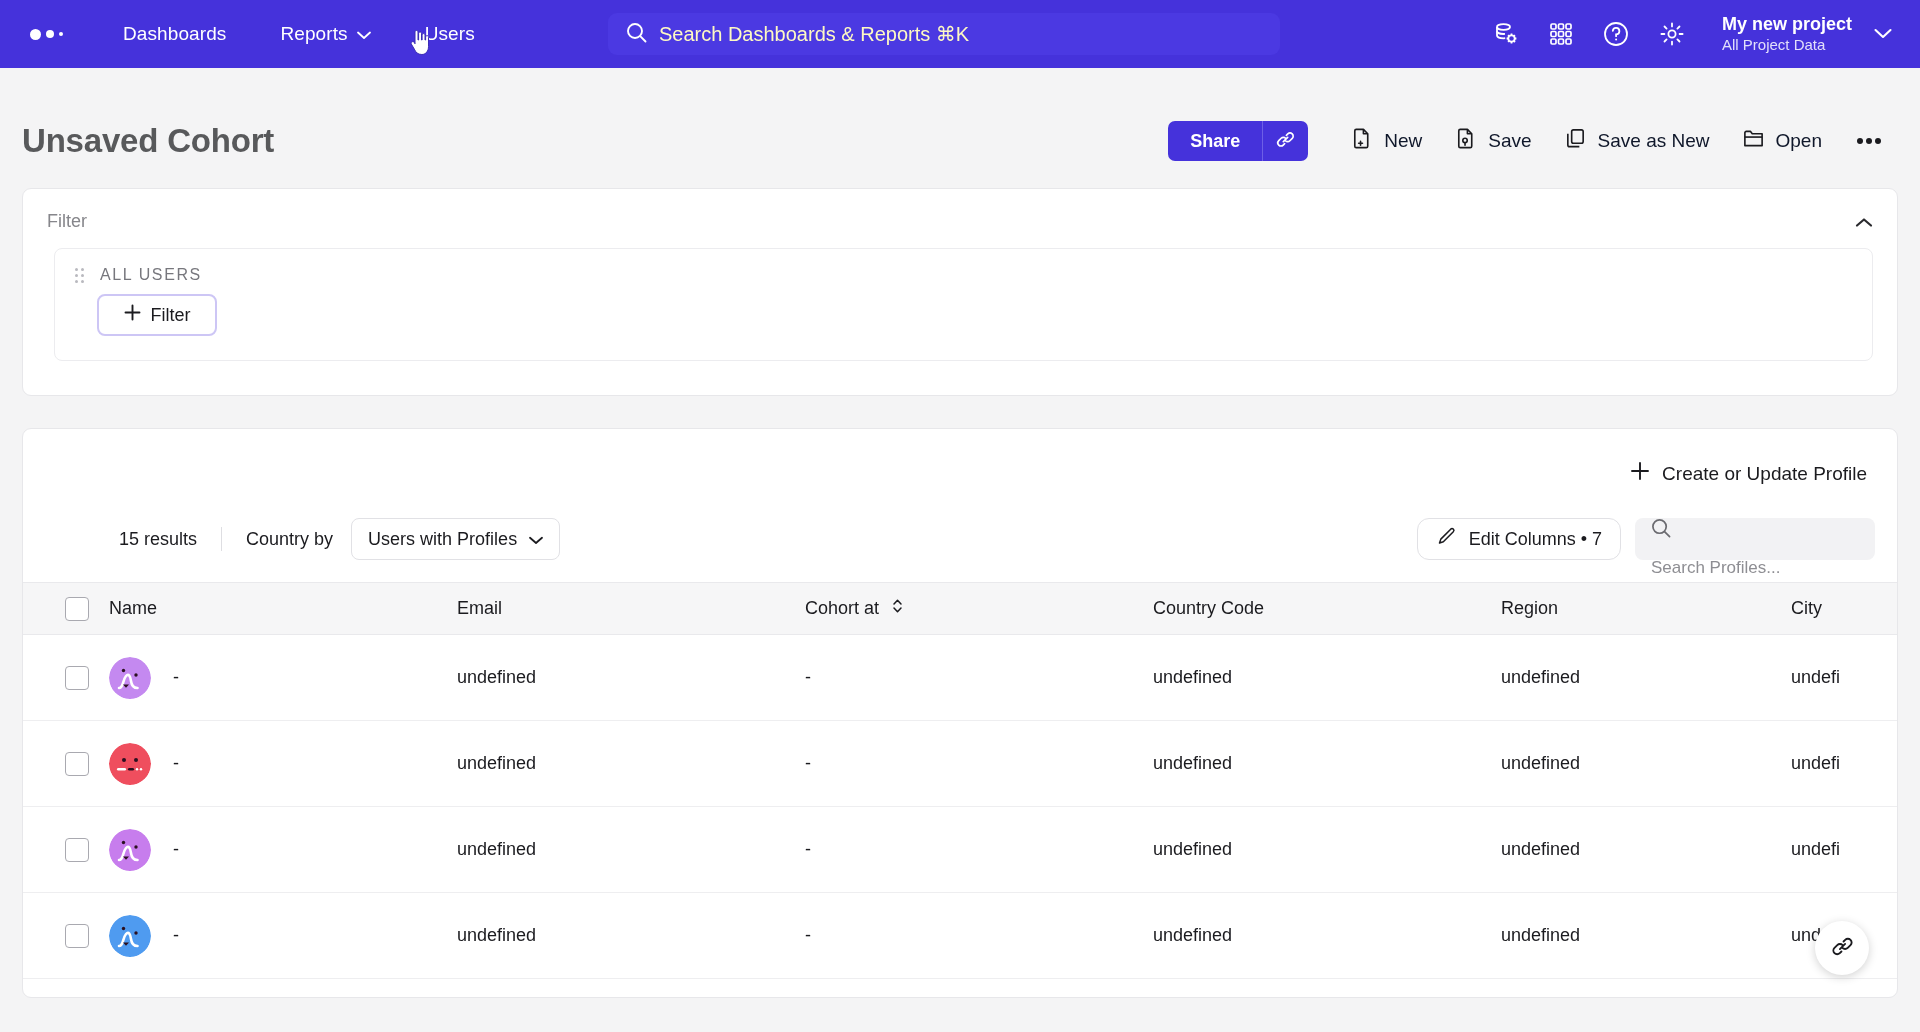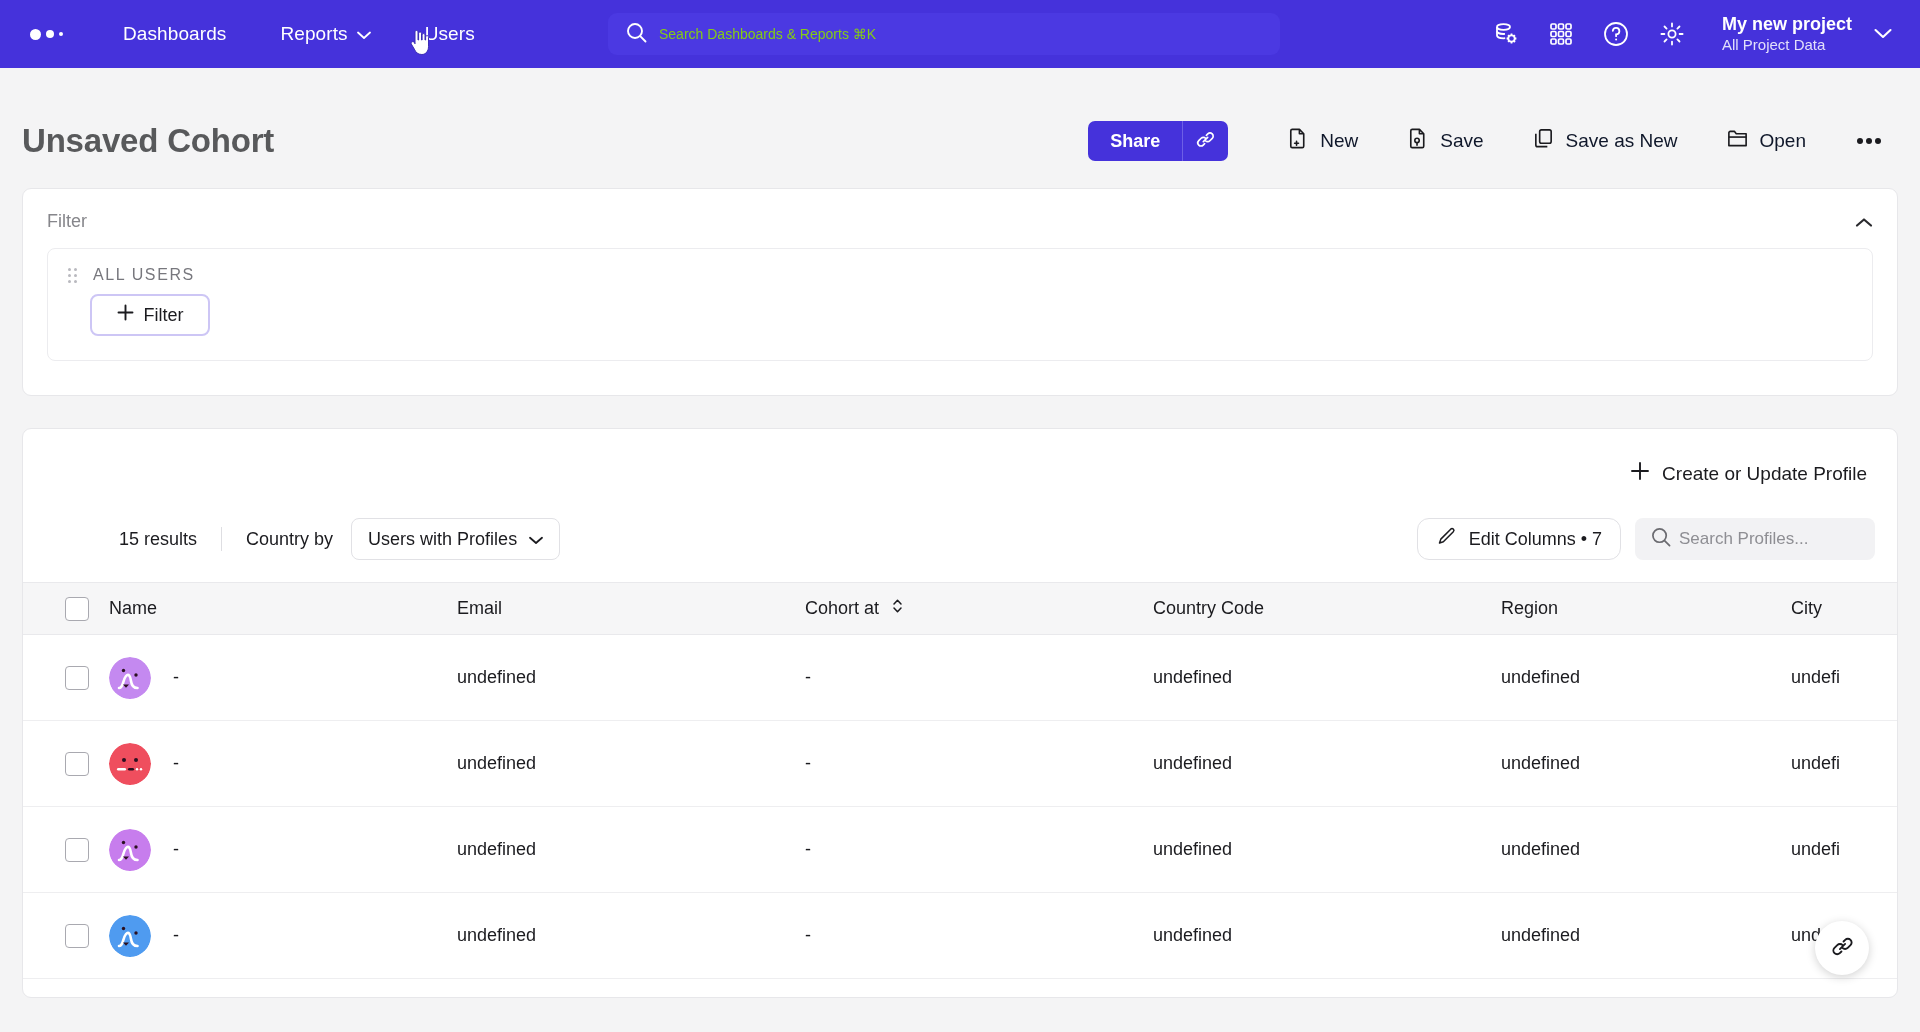--- a/index.html
+++ b/index.html
@@ -42,22 +42,22 @@
     width: 672px;
     height: 42px;
     background: #4b39e2;
     border-radius: 9px;
     display: flex; align-items: center;
     gap: 12px;
     padding: 0 18px;
     cursor: text;
   }
   .searchbar .ph {
-    color: #84cc16;
-    font-size: 14px;
+    color: #fef9c3;
+    font-size: 20px;
     white-space: nowrap;
   }
 
   .nav-right {
     margin-left: auto;
     display: flex; align-items: center;
     gap: 28px;
     padding-right: 6px;
   }
   .nav-icon { cursor: pointer; display: flex; align-items: center; justify-content: center; }
@@ -83,21 +83,21 @@
     display: flex; align-items: center;
     padding: 36px 24px 0 22px;
     height: 110px;
   }
   .page-title {
     font-size: 33px;
     font-weight: bold;
     color: #58595b;
     letter-spacing: -.2px;
   }
-  .toolbar { margin-left: auto; display: flex; align-items: center; gap: 16px; }
+  .toolbar { margin-left: auto; display: flex; align-items: center; gap: 0; }
 
   .share-group { display: flex; align-items: stretch; border-radius: 7px; overflow: hidden; margin-right: 26px;}
   .share-btn {
     background: #4532db; color:#fff;
     font-size: 18px; font-weight: bold;
     padding: 0 22px; height: 40px;
     display: flex; align-items: center;
     cursor: pointer;
   }
   .share-link-btn {
@@ -128,20 +128,21 @@
   .collapse-chev {
     position: absolute; right: 22px; top: 22px;
     cursor: pointer; width: 22px; height: 22px;
     display:flex; align-items:center; justify-content:center;
   }
   .filter-inner {
     margin-top: 16px;
     border: 1px solid #ececef;
     border-radius: 8px;
     padding: 17px 20px 24px 20px;
+    margin-left: 7px;
   }
   .all-users-row { display: flex; align-items: center; gap: 16px; }
   .drag-handle { display: grid; grid-template-columns: 3px 3px; gap: 3px; cursor: grab; }
   .drag-handle i { width: 3px; height: 3px; background: #b9b9bf; border-radius: 50%; display:block;}
   .all-users-label {
     font-size: 16px; color: #77777d;
     letter-spacing: 1.6px;
   }
   .add-filter-btn {
     margin-top: 10px; margin-left: 22px;
@@ -187,23 +188,24 @@
     border: 1px solid #e1e1e5; border-radius: 12px;
     height: 42px; padding: 0 18px;
     display: flex; align-items: center; gap: 12px;
     font-size: 18px; color: #1b1b1f;
     cursor: pointer; background: #fff;
   }
   .search-profiles {
     background: #f2f2f4;
     border-radius: 8px;
     height: 42px; width: 240px;
-    display: flex; align-items: center; gap: 8px;
+    display: flex; gap: 16px;
     padding: 0 16px;
     cursor: text;
+    flex-direction: column;
   }
   .search-profiles .ph { color: #8e8e93; font-size: 17px; }
 
   
   .table-wrap { width: 100%; overflow: hidden; }
   table { width: 1900px; border-collapse: collapse; table-layout: fixed; }
   thead th {
     background: #f6f6f7;
     border-top: 1px solid #e9e9ec;
     border-bottom: 1px solid #e9e9ec;

